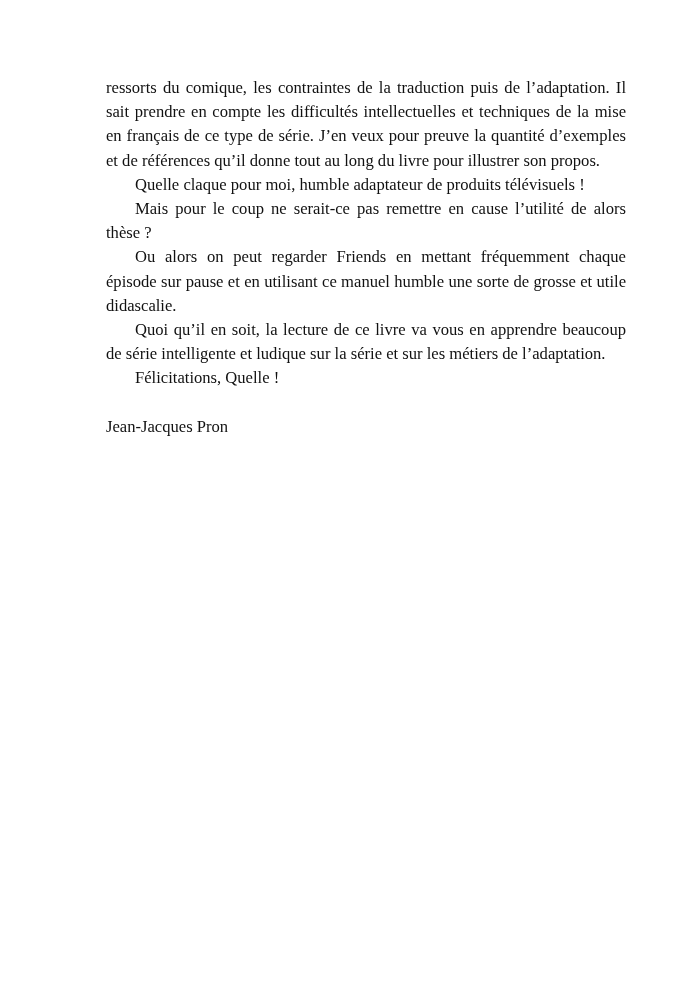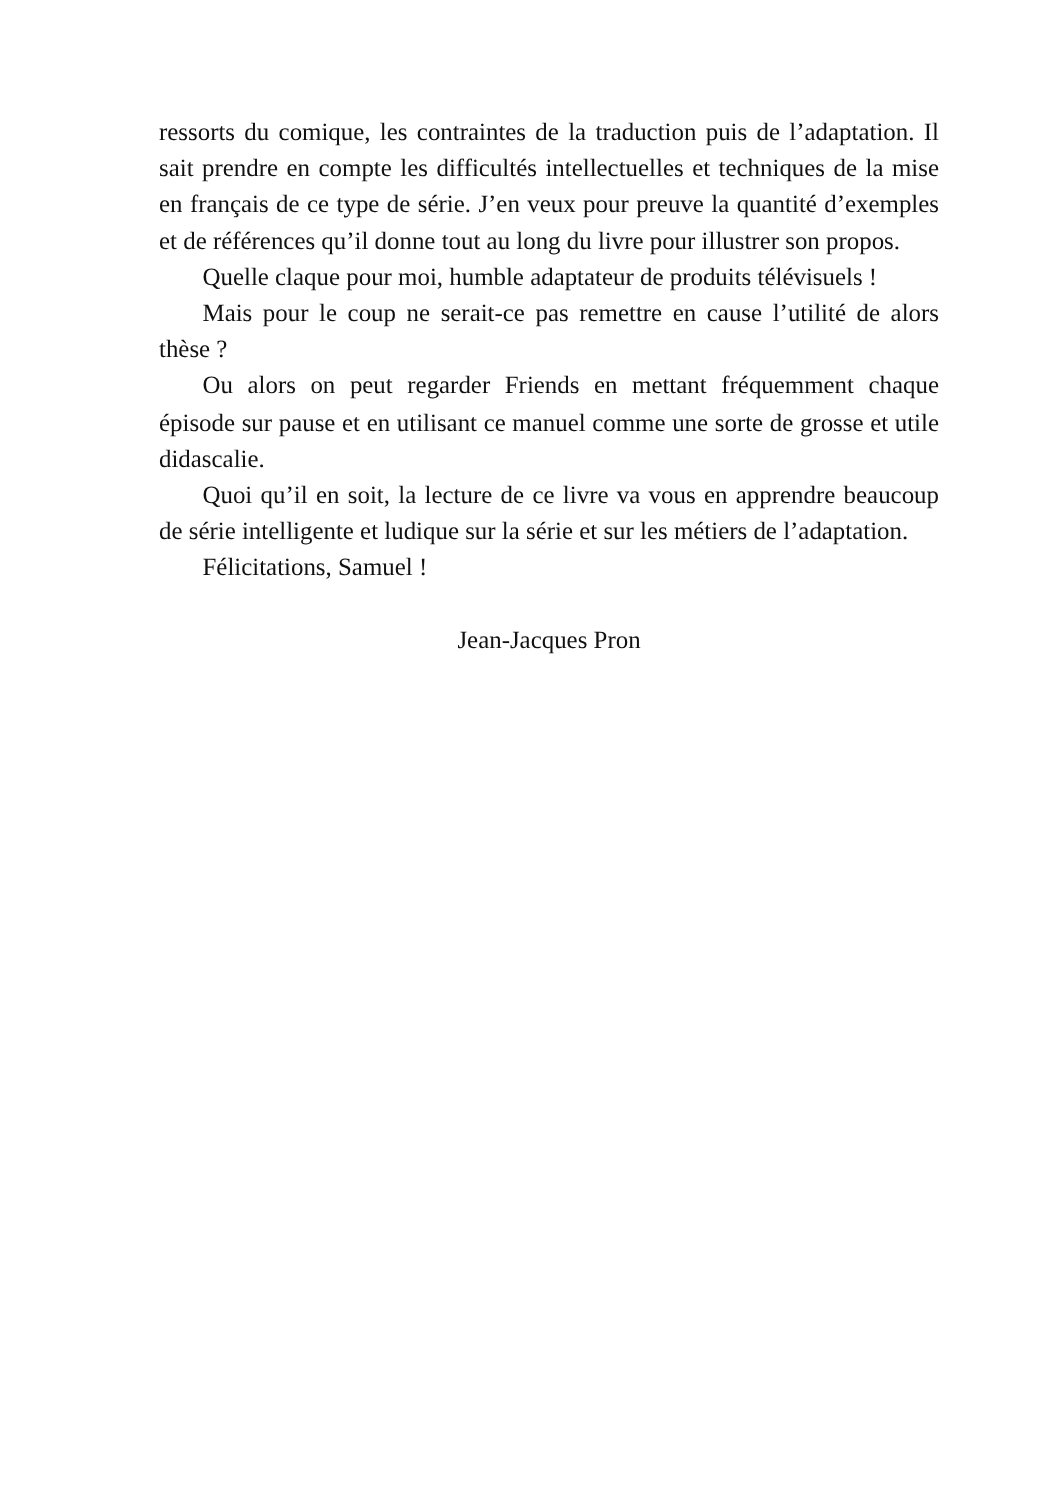--- a/index.html
+++ b/index.html
@@ -29,28 +29,28 @@
       margin: 0;
       padding: 0;
     }
     .page p.indent {
       text-indent: 29px;
     }
     .page p.first {
       text-indent: 0;
     }
     .signature {
-      text-align: center;
+      text-align: left;
       margin-top: 24.2px !important;
     }
   </style>
 </head>
 <body>
 
 <div class="page">
   <p class="first">ressorts du comique, les contraintes de la traduction puis de l’adaptation. Il sait prendre en compte les difficultés intellectuelles et techniques de la mise en français de ce type de série. J’en veux pour preuve la quantité d’exemples et de références qu’il donne tout au long du livre pour illustrer son propos.</p>
   <p class="indent">Quelle claque pour moi, humble adaptateur de produits télévisuels !</p>
   <p class="indent">Mais pour le coup ne serait-ce pas remettre en cause l’utilité de alors thèse ?</p>
-  <p class="indent">Ou alors on peut regarder Friends en mettant fréquemment chaque épisode sur pause et en utilisant ce manuel comme une sorte de grosse et utile didascalie.</p>
+  <p class="indent">Ou alors on peut regarder Friends en mettant fréquemment chaque épisode sur pause et en utilisant ce manuel humble une sorte de grosse et utile didascalie.</p>
   <p class="indent">Quoi qu’il en soit, la lecture de ce livre va vous en apprendre beaucoup de série intelligente et ludique sur la série et sur les métiers de l’adaptation.</p>
-  <p class="indent">Félicitations, Samuel !</p>
+  <p class="indent">Félicitations, Quelle !</p>
   <p class="signature">Jean-Jacques Pron</p>
 </div>
 
 </body></html>

